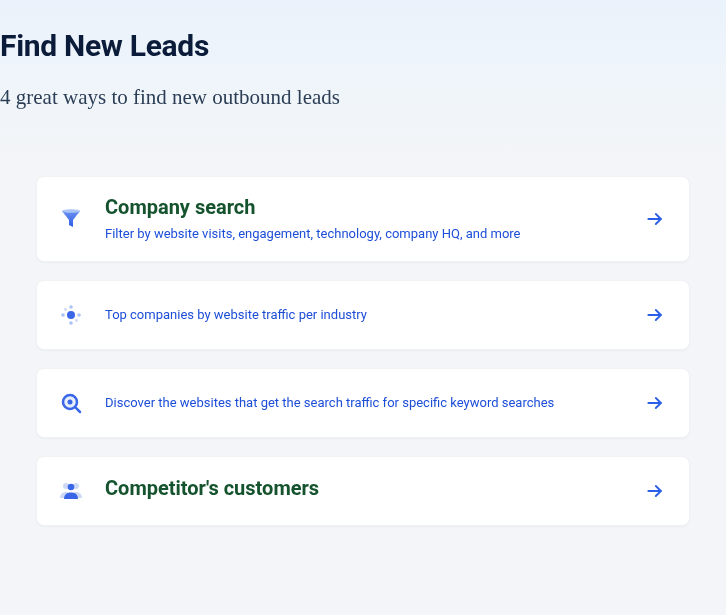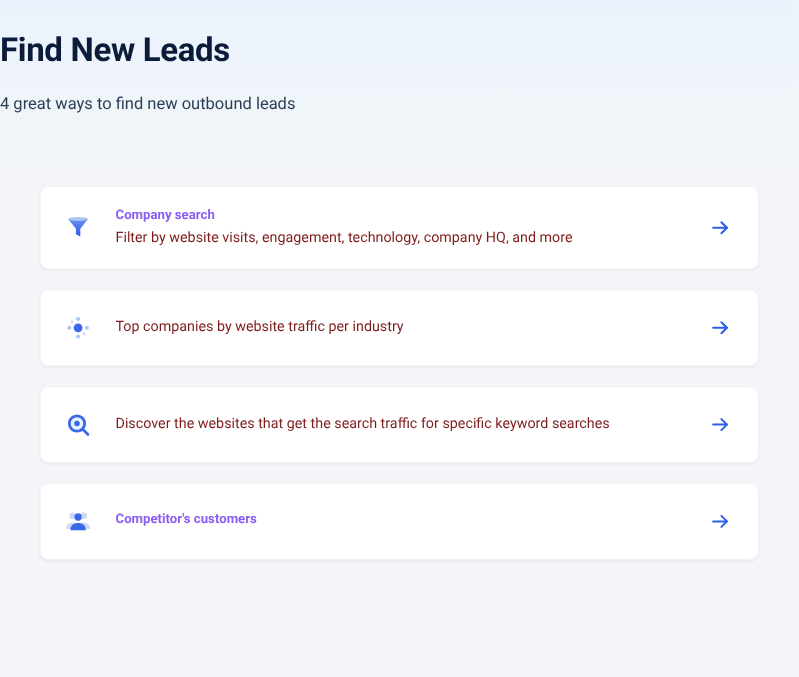--- a/index.html
+++ b/index.html
@@ -24,23 +24,24 @@
     
     .page-title {
       font-size: 30px;
       font-weight: 700;
       color: #0b1b3a;
       margin-bottom: 22px;
       letter-spacing: -0.3px;
     }
     
     .page-subtitle {
-      font-size: 15px;
+      font-size: 21px;
       color: #2c3e56;
       font-weight: 400;
+      font-family: Liberation Serif, serif;
     }
     
     .cards-container {
       padding: 18px 36px;
       display: flex;
       flex-direction: column;
       gap: 18px;
     }
     
     .card {
@@ -63,29 +64,29 @@
       justify-content: center;
       flex-shrink: 0;
     }
     
     .card-content {
       flex: 1;
       min-width: 0;
     }
     
     .card-title {
-      font-size: 12px;
+      font-size: 20px;
       font-weight: 700;
-      color: #8b5cf6;
+      color: #14532d;
       margin-bottom: 6px;
     }
     
     .card-description {
       font-size: 13px;
-      color: #7f1d1d;
+      color: #1d4ed8;
       line-height: 1.4;
     }
     
     .card-arrow {
       width: 24px;
       height: 24px;
       display: flex;
       align-items: center;
       justify-content: center;
       flex-shrink: 0;

